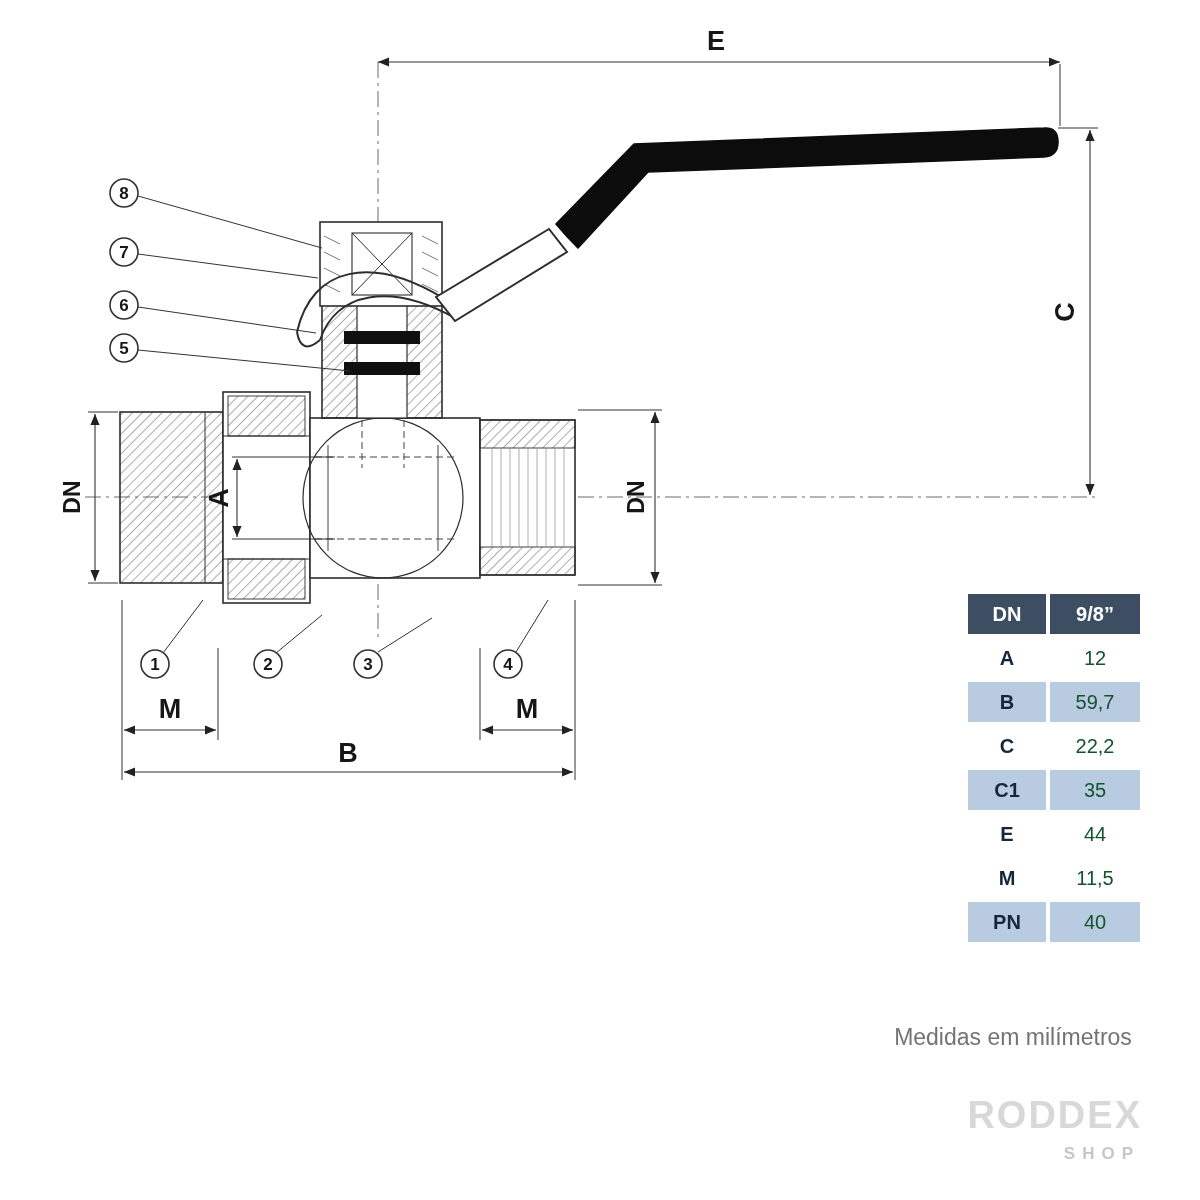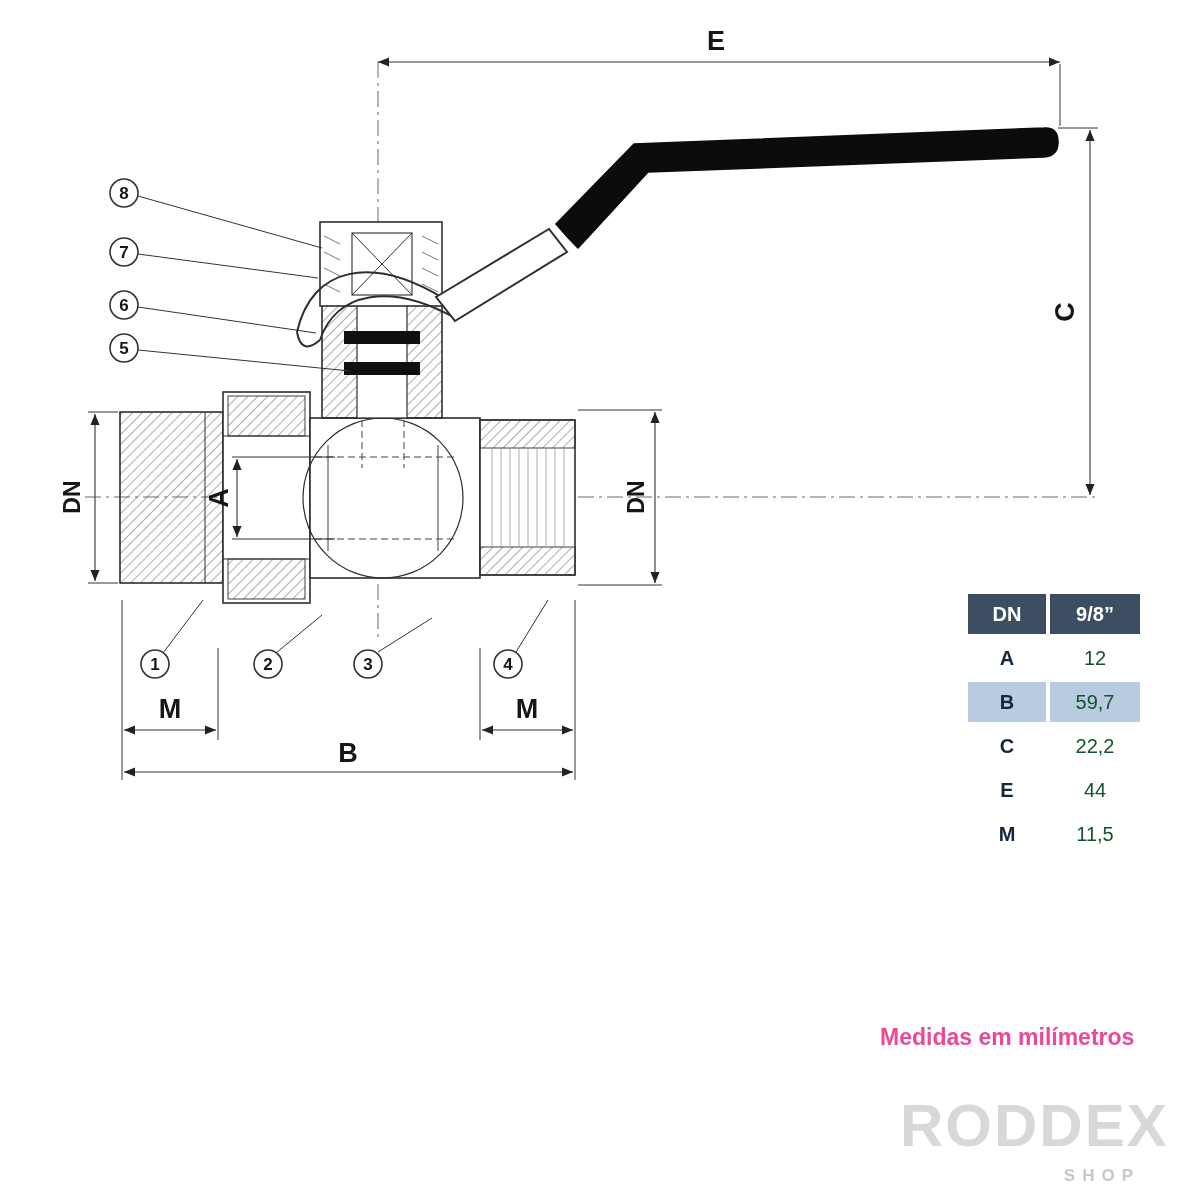--- a/index.html
+++ b/index.html
@@ -15,25 +15,25 @@
   .spec-table{position:absolute;left:968px;top:594px;width:172px;}
   .trow{display:flex;gap:4px;margin-bottom:4px;}
   .tcell{height:40px;display:flex;align-items:center;justify-content:center;font-size:20px;}
   .tlabel{width:78px;font-weight:bold;color:#17263b;}
   .tvalue{flex:1;color:#14532d;}
   .trow.header .tcell{background:var(--header_bg,#3d4e62);color:#ffffff;font-weight:bold;}
   .trow.odd  .tcell{background:var(--row_alt_bg,#b8cbe0);}
   .trow.even .tcell{background:#ffffff;}
 
   .units-note{
-    position:absolute;left:880px;top:1024px;width:266px;text-align:left;
-    font-size:23px;font-weight:bold;color:#ec4899;
+    position:absolute;left:880px;top:1024px;width:266px;text-align:center;
+    font-size:23px;font-weight:normal;color:#737373;
   }
   .brand-logo{position:absolute;left:900px;top:1096px;width:242px;text-align:right;}
-  .brand-name{font-size:60px;font-weight:bold;letter-spacing:2px;color:var(--logo_color,#d8d8d8);line-height:1;}
+  .brand-name{font-size:38px;font-weight:bold;letter-spacing:2px;color:var(--logo_color,#d8d8d8);line-height:1;}
   .brand-sub{font-size:17px;font-weight:bold;letter-spacing:7px;color:var(--logo_sub_color,#cccccc);margin-top:10px;padding-right:2px;}
 </style>
 </head>
 <body>
 
 <svg width="1200" height="1200" viewBox="0 0 1200 1200" style="position:absolute;left:0;top:0;">
   <defs>
     <pattern id="hatch" width="7" height="7" patternUnits="userSpaceOnUse" patternTransform="rotate(45)">
       <line x1="0" y1="0" x2="0" y2="7" stroke="#5a5a5a" stroke-width="1"></line>
     </pattern>
@@ -190,27 +190,35 @@
     <div class="tcell tvalue">12</div>
   </div>
   <div class="trow odd">
     <div class="tcell tlabel">B</div>
     <div class="tcell tvalue">59,7</div>
   </div>
   <div class="trow even">
     <div class="tcell tlabel">C</div>
     <div class="tcell tvalue">22,2</div>
   </div>
+  <div class="trow odd">
+    <div class="tcell tlabel">C1</div>
+    <div class="tcell tvalue">35</div>
+  </div>
   <div class="trow even">
     <div class="tcell tlabel">E</div>
     <div class="tcell tvalue">44</div>
   </div>
   <div class="trow even">
     <div class="tcell tlabel">M</div>
     <div class="tcell tvalue">11,5</div>
+  </div>
+  <div class="trow odd">
+    <div class="tcell tlabel">PN</div>
+    <div class="tcell tvalue">40</div>
   </div>
 </div>
 
 <div class="units-note">Medidas em milímetros</div>
 
 <div class="brand-logo">
   <div class="brand-name">RODDEX</div>
   <div class="brand-sub">SHOP</div>
 </div>
 

